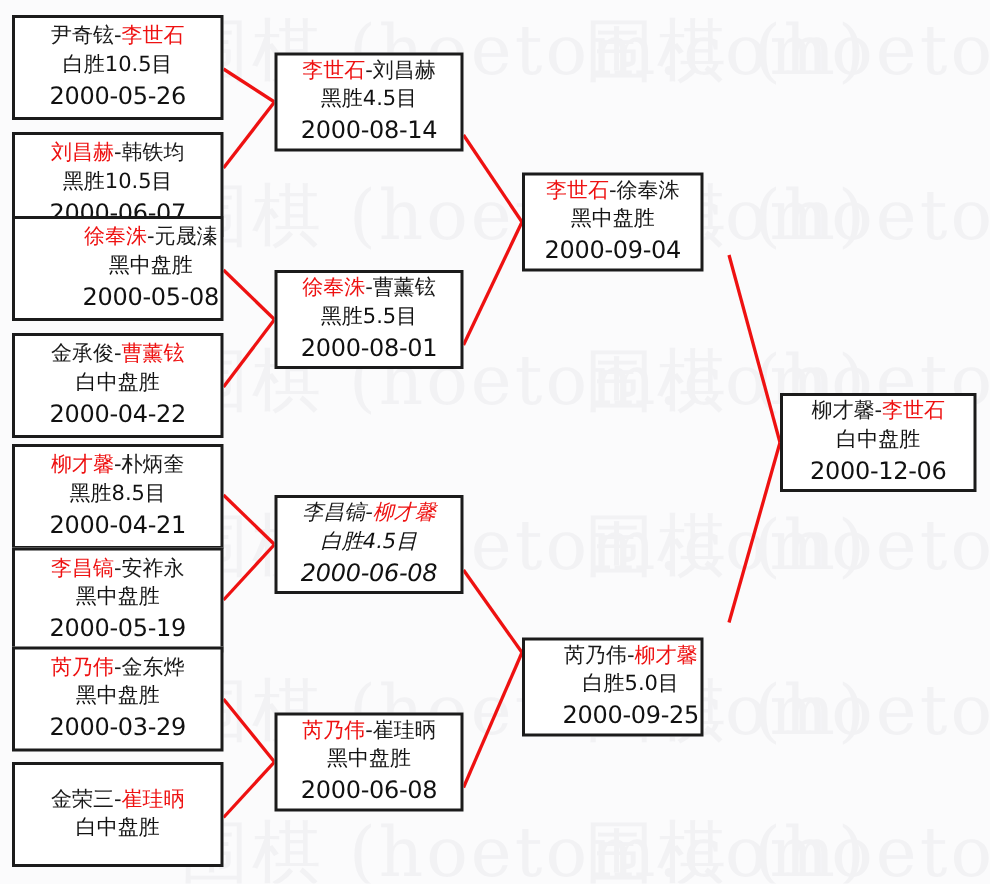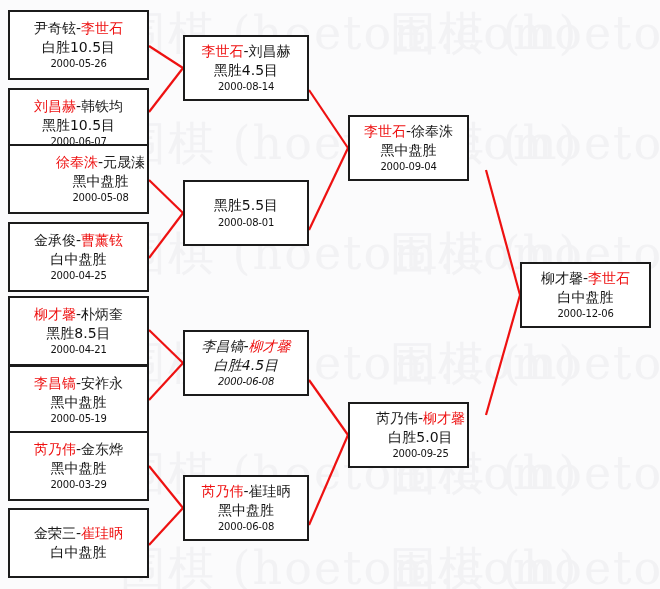--- a/index.html
+++ b/index.html
@@ -43,21 +43,21 @@
     align-items:center;
   }
   .box .ln{
     display:block;
     width:100%;
     line-height:1.38;
     white-space:nowrap;
   }
   .players{font-size:14px;}
   .result{font-size:14px;}
-  .date{font-size:10px;letter-spacing:-0.2px;}
+  .date{font-size:16px;letter-spacing:-0.2px;}
   .p-win{color:#ee1111;}
   .p-lose{color:#1a1a1a;}
   .sep{color:#1a1a1a;}
 
   
   .r1{left:8px;width:141px;height:70px;}
   
   .r2{left:183px;width:126px;height:66px;}
   
   .r3{left:348px;width:121px;height:66px;}
@@ -113,21 +113,21 @@
         <div class="ln date">2000-06-07</div>
       </div>
       <div class="box r1" style="top: 144px; padding-left: 44px;">
         <div class="ln players"><span class="p-win">徐奉洙</span><span class="sep">-</span><span class="p-lose">元晟溱</span></div>
         <div class="ln result">黑中盘胜</div>
         <div class="ln date">2000-05-08</div>
       </div>
       <div class="box r1" style="top: 222px;">
         <div class="ln players"><span class="p-lose">金承俊</span><span class="sep">-</span><span class="p-win">曹薰铉</span></div>
         <div class="ln result">白中盘胜</div>
-        <div class="ln date">2000-04-25</div>
+        <div class="ln date">2000-04-22</div>
       </div>
       <div class="box r1" style="top: 296px;">
         <div class="ln players"><span class="p-win">柳才馨</span><span class="sep">-</span><span class="p-lose">朴炳奎</span></div>
         <div class="ln result">黑胜8.5目</div>
         <div class="ln date">2000-04-21</div>
       </div>
       <div class="box r1" style="top: 365px;">
         <div class="ln players"><span class="p-win">李昌镐</span><span class="sep">-</span><span class="p-lose">安祚永</span></div>
         <div class="ln result">黑中盘胜</div>
         <div class="ln date">2000-05-19</div>
@@ -140,39 +140,40 @@
       <div class="box r1" style="top: 508px;">
         <div class="ln players"><span class="p-lose">金荣三</span><span class="sep">-</span><span class="p-win">崔珪昞</span></div>
         <div class="ln result">白中盘胜</div>
       </div>
       <div class="box r2" style="top: 35px;">
         <div class="ln players"><span class="p-win">李世石</span><span class="sep">-</span><span class="p-lose">刘昌赫</span></div>
         <div class="ln result">黑胜4.5目</div>
         <div class="ln date">2000-08-14</div>
       </div>
       <div class="box r2" style="top: 180px;">
+        <div class="ln players"><span class="p-win">徐奉洙</span><span class="sep">-</span><span class="p-lose">曹薰铉</span></div>
         <div class="ln result">黑胜5.5目</div>
         <div class="ln date">2000-08-01</div>
       </div>
       <div class="box r2" style="top: 330px; font-style: italic;">
         <div class="ln players"><span class="p-lose">李昌镐</span><span class="sep">-</span><span class="p-win">柳才馨</span></div>
         <div class="ln result">白胜4.5目</div>
         <div class="ln date">2000-06-08</div>
       </div>
       <div class="box r2" style="top: 475px;">
         <div class="ln players"><span class="p-win">芮乃伟</span><span class="sep">-</span><span class="p-lose">崔珪昞</span></div>
         <div class="ln result">黑中盘胜</div>
         <div class="ln date">2000-06-08</div>
       </div>
       <div class="box r3" style="top: 115px;">
         <div class="ln players"><span class="p-win">李世石</span><span class="sep">-</span><span class="p-lose">徐奉洙</span></div>
         <div class="ln result">黑中盘胜</div>
         <div class="ln date">2000-09-04</div>
       </div>
-      <div class="box r3" style="top: 402px; padding-left: 24px;">
+      <div class="box r3" style="top: 425px; padding-left: 24px;">
         <div class="ln players"><span class="p-lose">芮乃伟</span><span class="sep">-</span><span class="p-win">柳才馨</span></div>
         <div class="ln result">白胜5.0目</div>
         <div class="ln date">2000-09-25</div>
       </div>
       <div class="box r4" style="top: 262px;">
         <div class="ln players"><span class="p-lose">柳才馨</span><span class="sep">-</span><span class="p-win">李世石</span></div>
         <div class="ln result">白中盘胜</div>
         <div class="ln date">2000-12-06</div>
       </div>
     </div>

